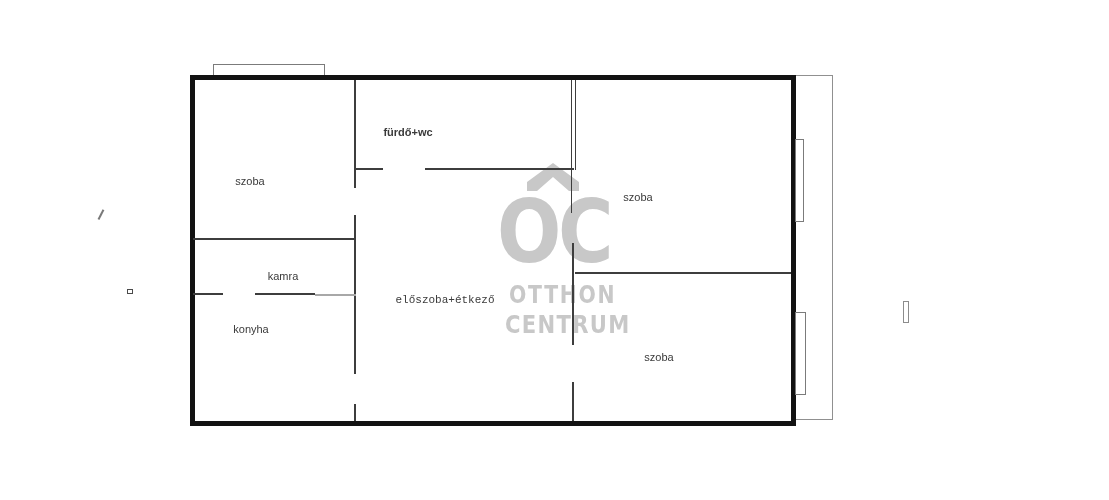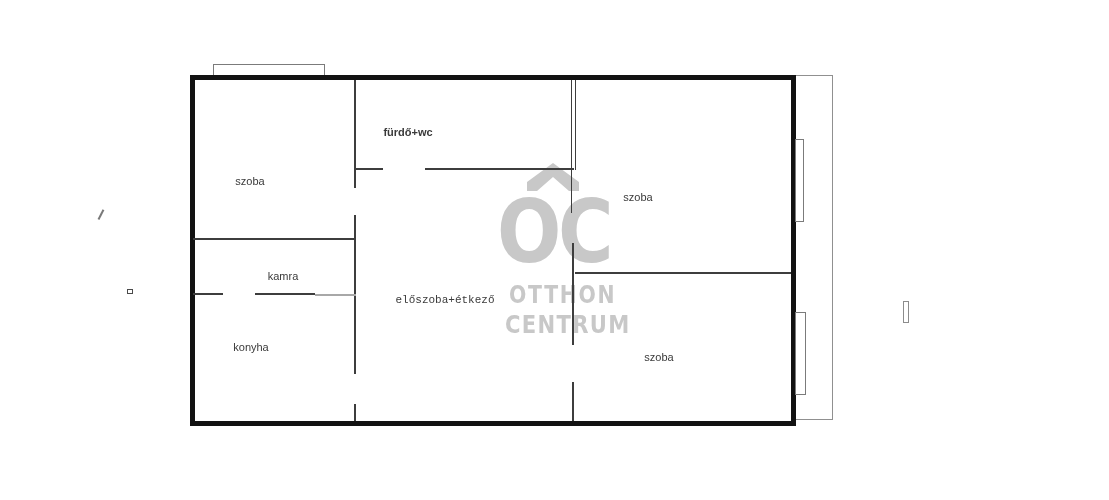--- a/index.html
+++ b/index.html
@@ -44,21 +44,21 @@
   .v2c{left:572px;top:382px;width:2px;height:39px;}
   .h3a{left:356px;top:168px;width:27px;height:2px;}
   .h3b{left:425px;top:168px;width:149px;height:2px;}
   .h4 {left:575px;top:272px;width:216px;height:2px;}
   
   .lbl{position:absolute;z-index:4;font-size:11px;color:#3a3a3a;
       transform:translate(-50%,-50%);white-space:nowrap;}
   .lbl-szoba-tl{left:250px;top:181px;}
   .lbl-furdo{left:408px;top:132px;font-weight:bold;}
   .lbl-kamra{left:235px;top:276px;margin-left:48px;}
-  .lbl-konyha{left:251px;top:347px;text-align:center;}
+  .lbl-konyha{left:251px;top:329px;text-align:center;}
   .lbl-eloszoba{left:445px;top:300px;font-family:Liberation Mono, monospace;}
   .lbl-szoba-tr{left:638px;top:197px;}
   .lbl-szoba-br{left:659px;top:357px;}
   
   .slash-mark{position:absolute;left:100px;top:209px;width:1.5px;height:11px;
       background:#7a7a7a;transform:rotate(27deg);z-index:4;}
   .mini-rect{position:absolute;left:127px;top:289px;width:6px;height:5px;
       box-sizing:border-box;border:1px solid #4a4a4a;background:#fff;z-index:4;}
   .door-right{position:absolute;left:903px;top:301px;width:6px;height:22px;
       box-sizing:border-box;border:1.5px solid #8c8c8c;background:#fff;z-index:4;}

